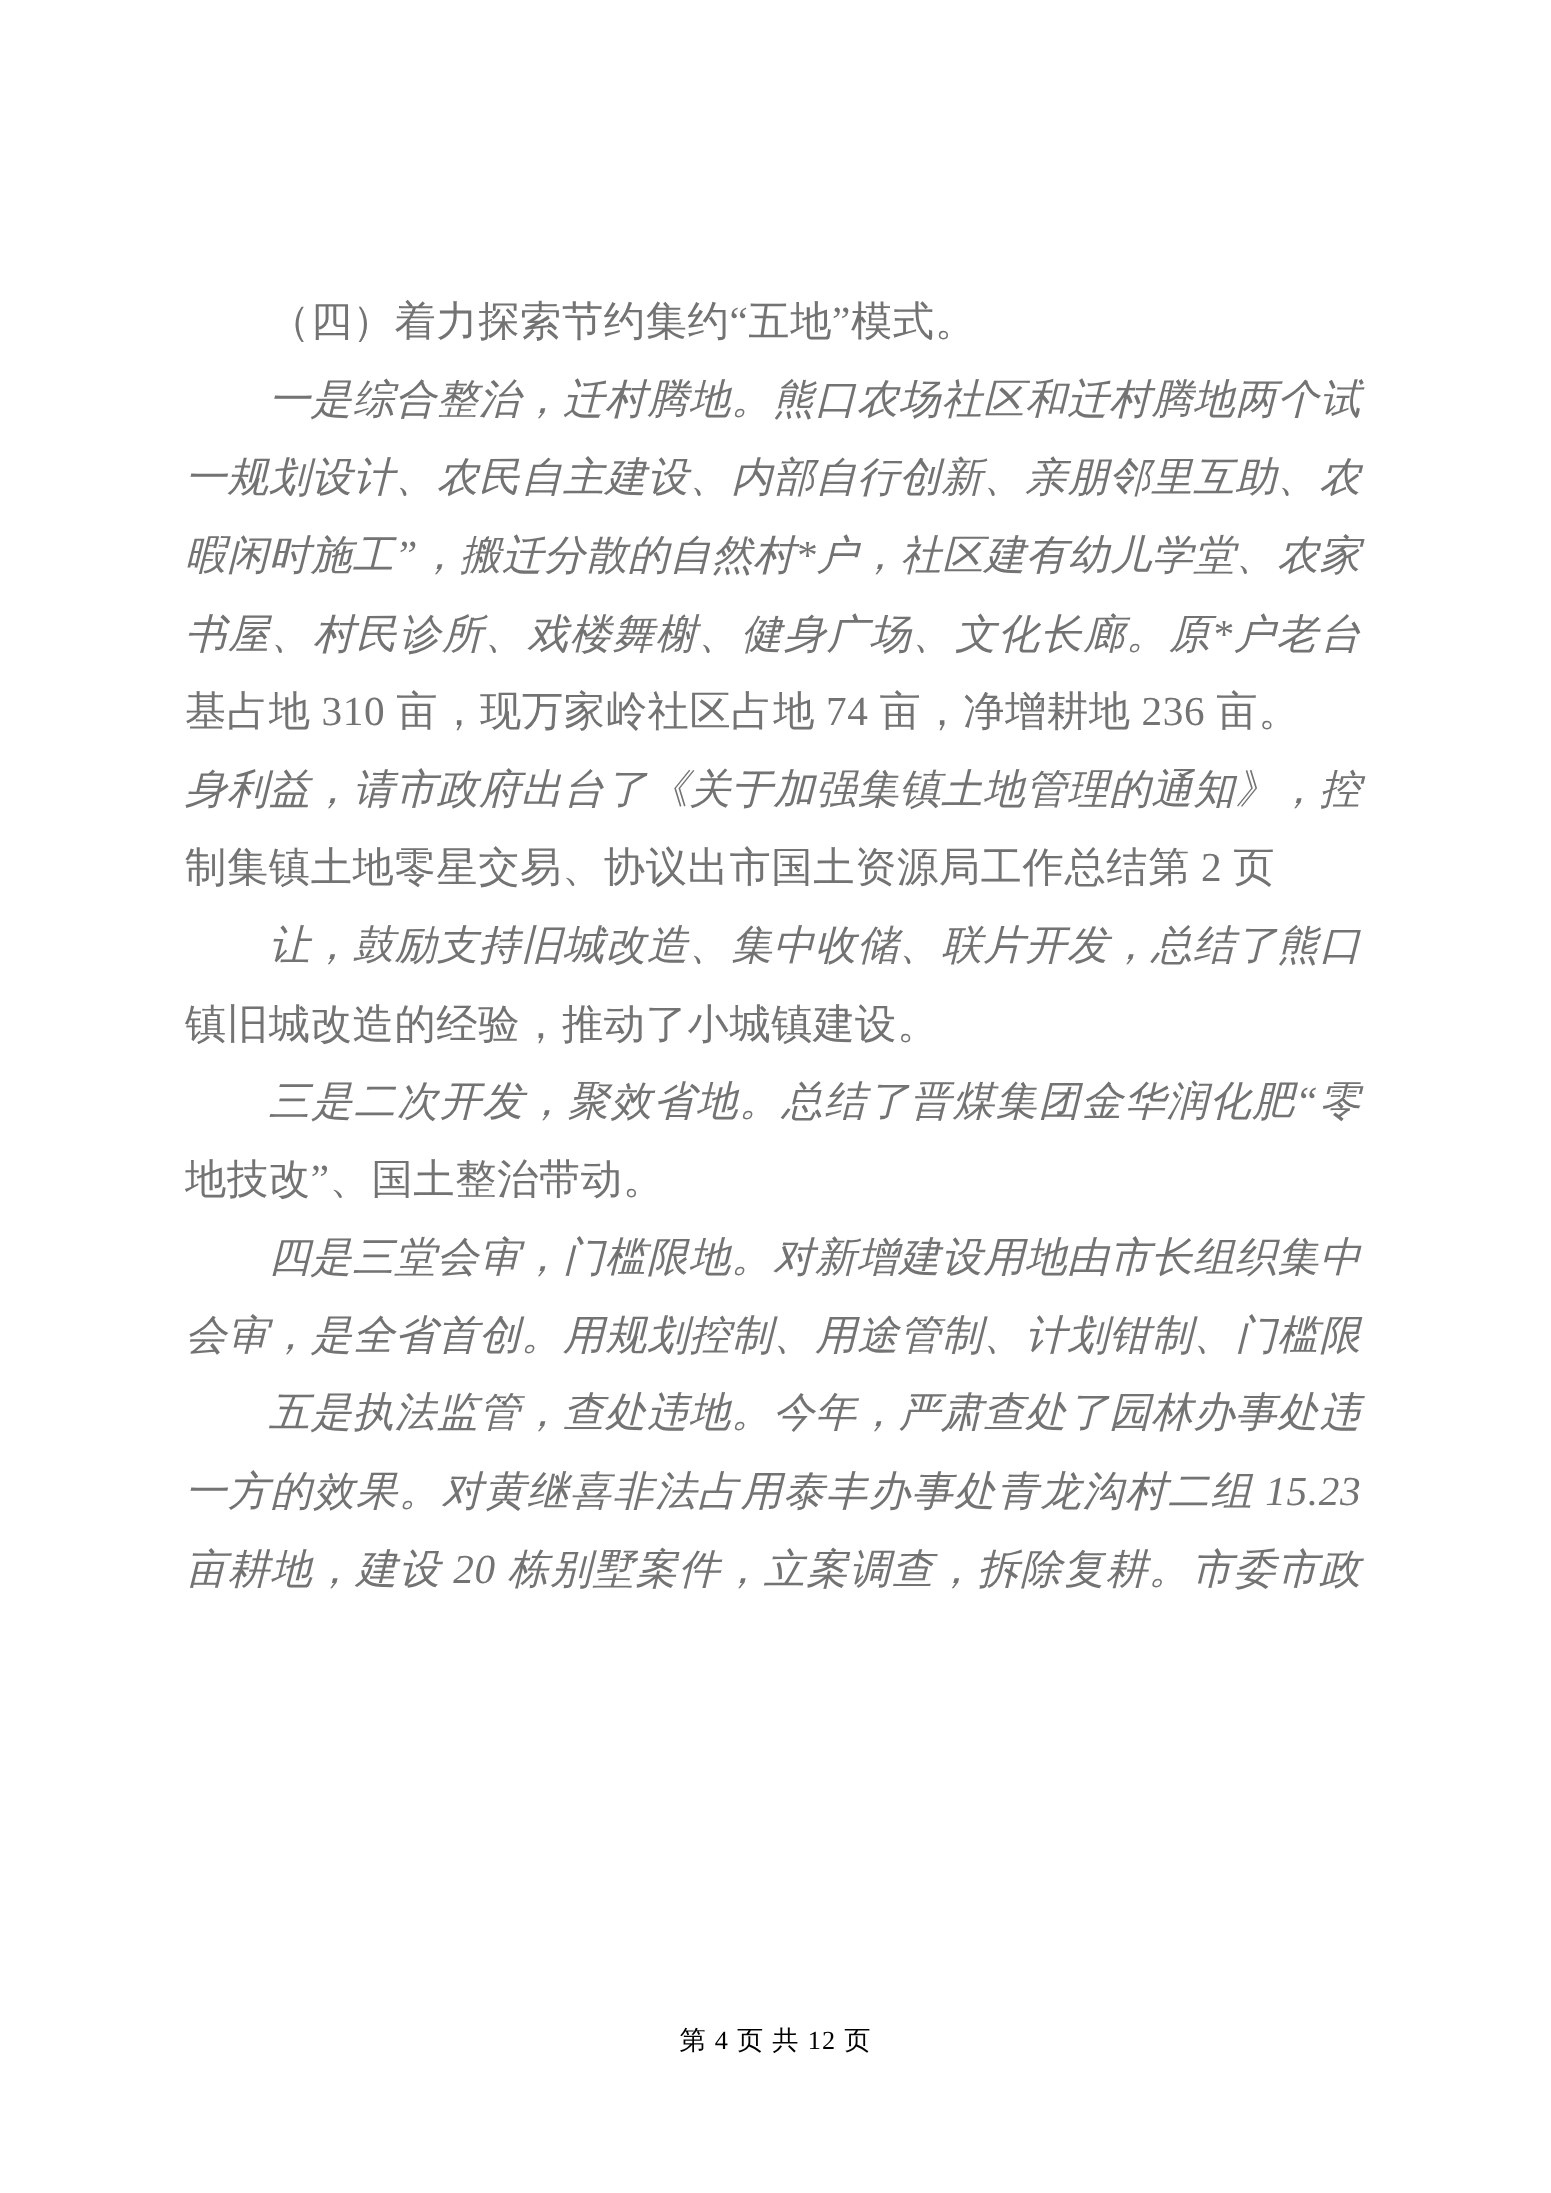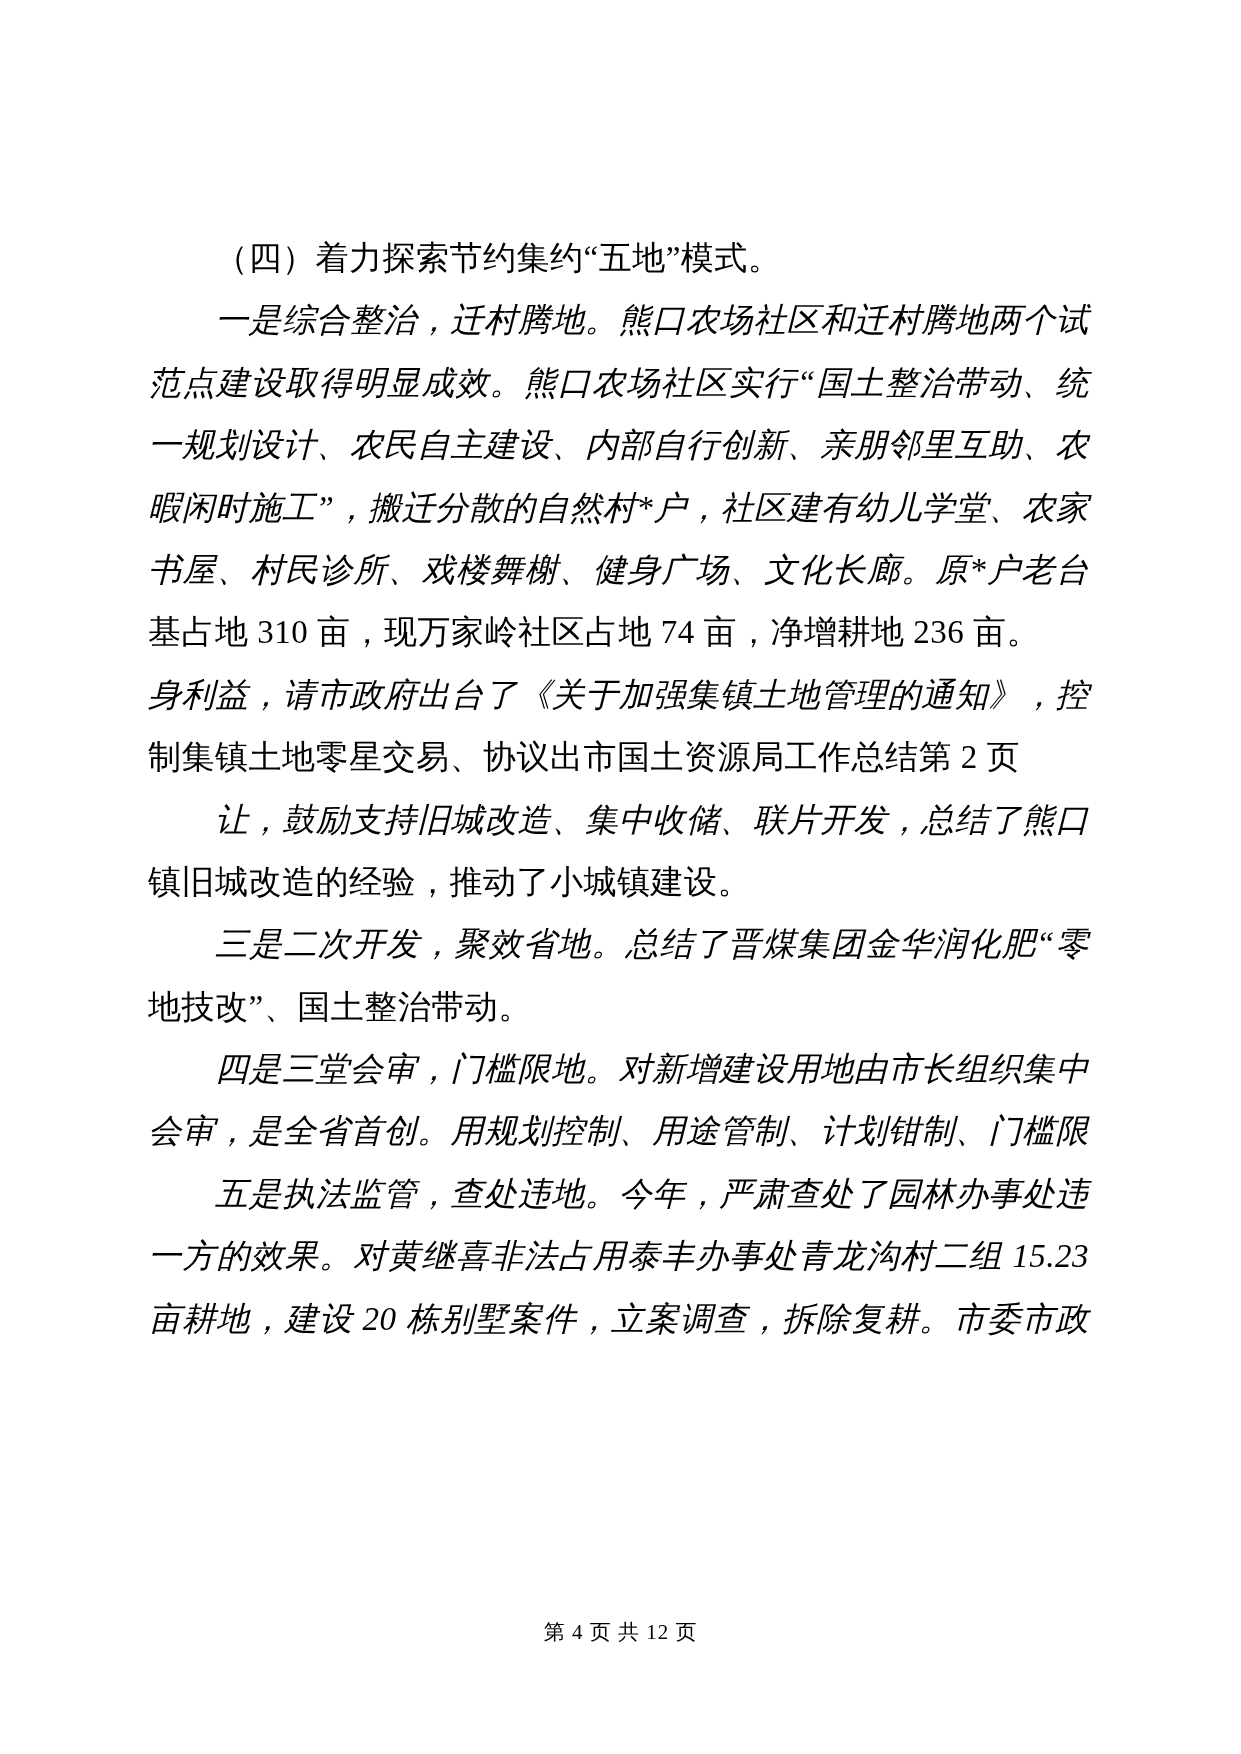--- a/index.html
+++ b/index.html
@@ -15,21 +15,21 @@
     font-family: "Liberation Serif", "DejaVu Serif", serif;
     color: #000000;
   }
   .doc-body {
     position: absolute;
     left: 148px;
     top: 227px;
     width: 941px;
     font-size: 33px;
     line-height: 62.4px;
-    color: #000000;
+    color: #737373;
   }
   .line {
     height: 62.4px;
     text-align: left;
     letter-spacing: 0.5px;
   }
   .line.indent {
     padding-left: 67px;
   }
   .line.fill {
@@ -47,21 +47,20 @@
     letter-spacing: 1px;
     color: #000000;
   }
 </style>
 </head>
 <body>
 
 <div class="doc-body">
     <div class="line indent">（四）着力探索节约集约“五地”模式。</div>
     <div class="line indent fill">一是综合整治，迁村腾地。熊口农场社区和迁村腾地两个试</div>
-    <div class="line fill">范点建设取得明显成效。熊口农场社区实行“国土整治带动、统</div>
     <div class="line fill">一规划设计、农民自主建设、内部自行创新、亲朋邻里互助、农</div>
     <div class="line fill">暇闲时施工”，搬迁分散的自然村*户，社区建有幼儿学堂、农家</div>
     <div class="line fill">书屋、村民诊所、戏楼舞榭、健身广场、文化长廊。原*户老台</div>
     <div class="line">基占地 310 亩，现万家岭社区占地 74 亩，净增耕地 236 亩。</div>
     <div class="line fill">身利益，请市政府出台了《关于加强集镇土地管理的通知》，控</div>
     <div class="line">制集镇土地零星交易、协议出市国土资源局工作总结第 2 页</div>
     <div class="line indent fill">让，鼓励支持旧城改造、集中收储、联片开发，总结了熊口</div>
     <div class="line">镇旧城改造的经验，推动了小城镇建设。</div>
     <div class="line indent fill">三是二次开发，聚效省地。总结了晋煤集团金华润化肥“零</div>
     <div class="line">地技改”、国土整治带动。</div>

